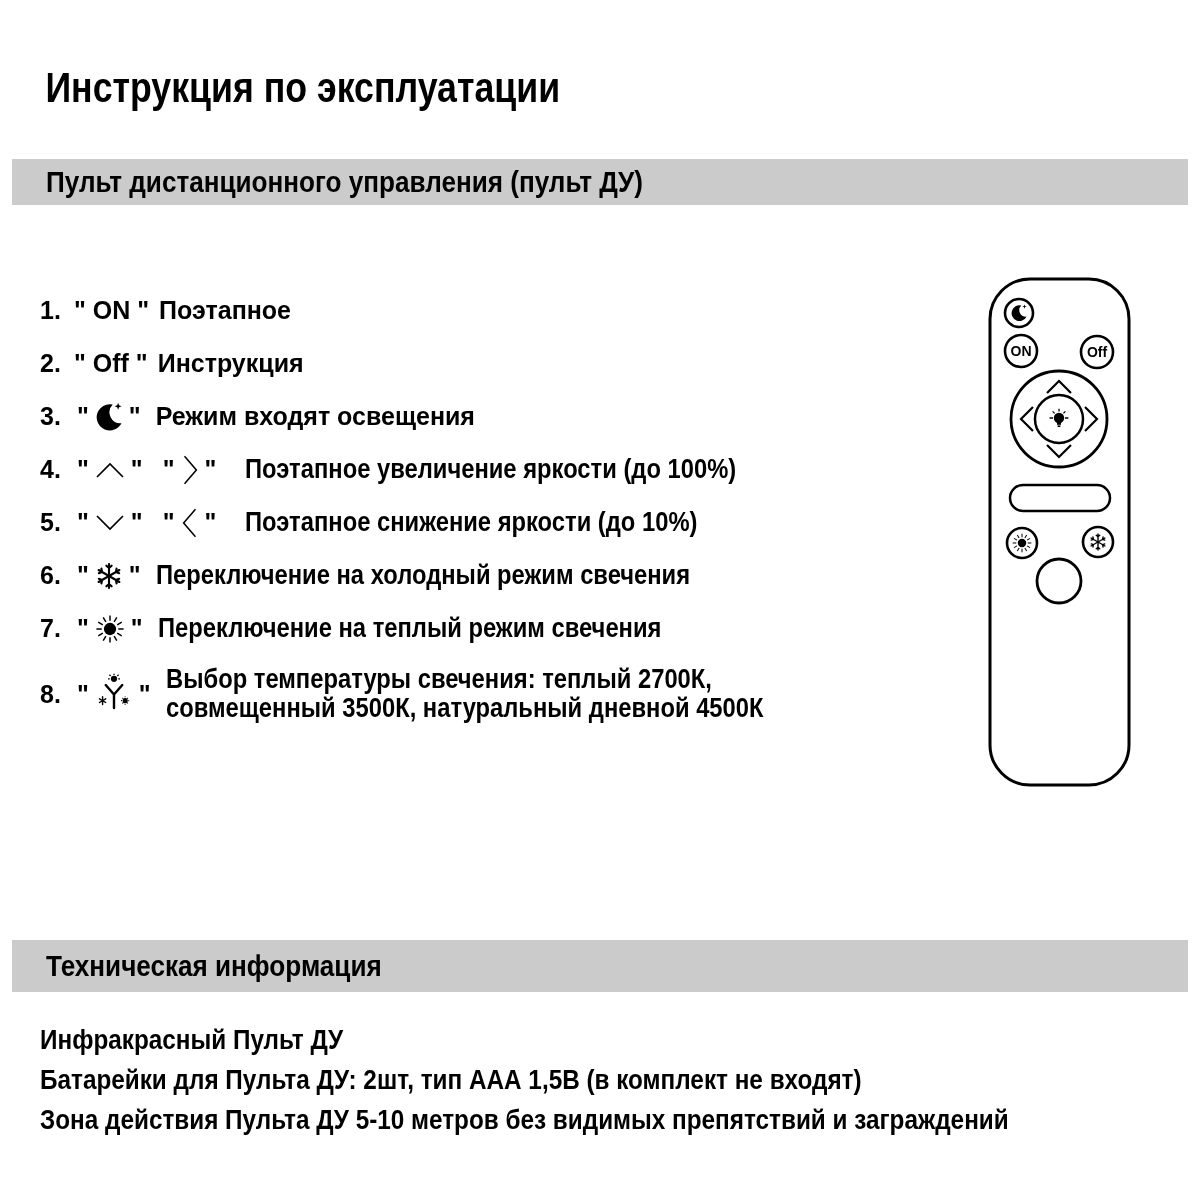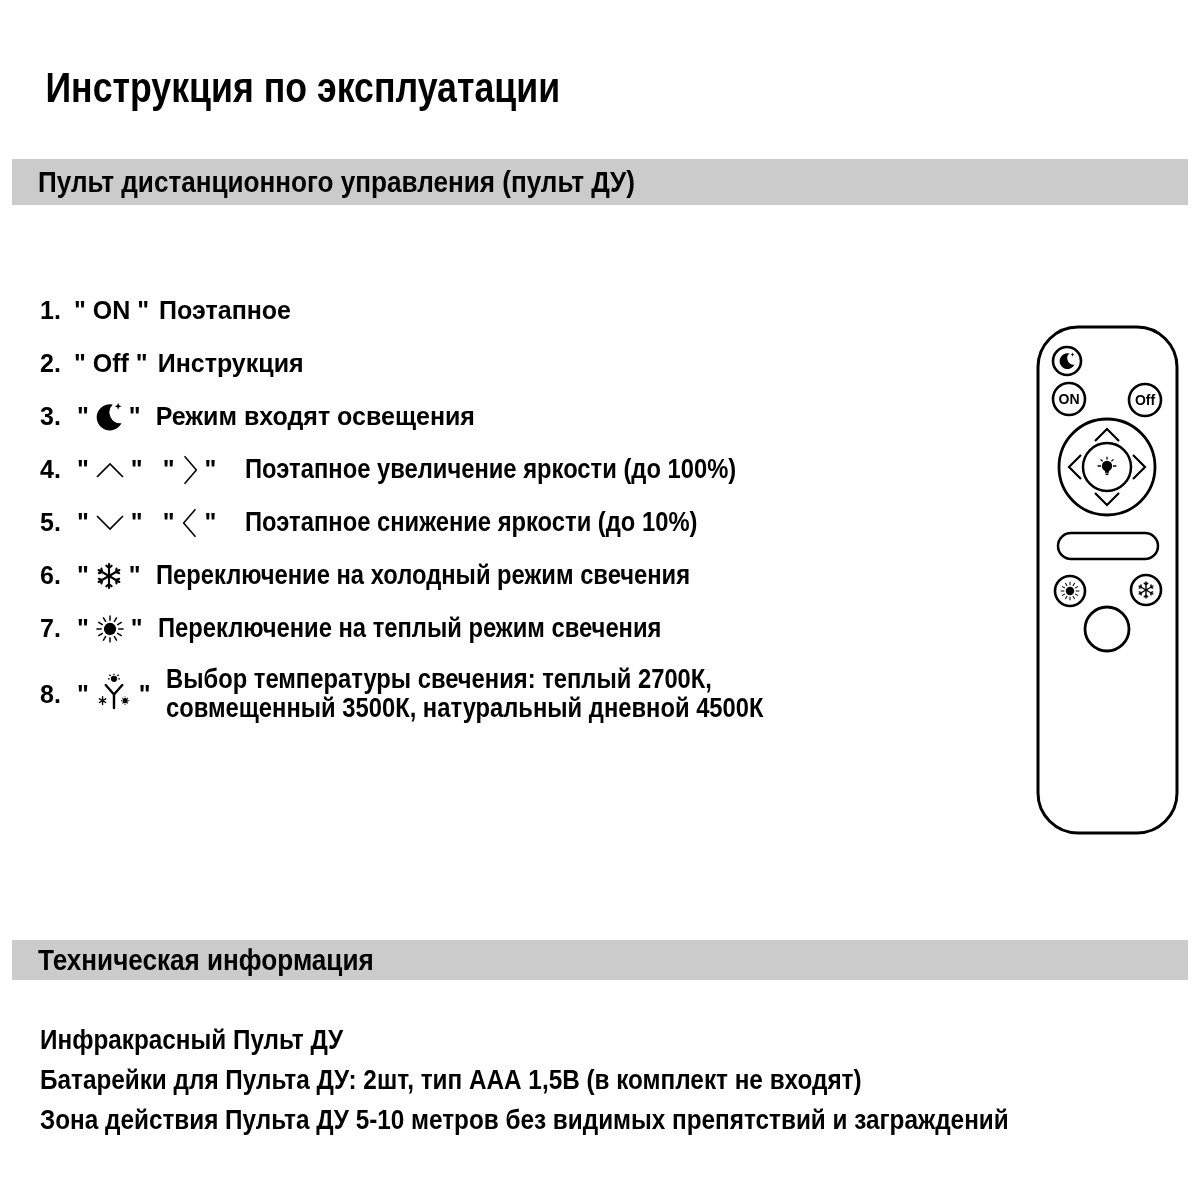--- a/index.html
+++ b/index.html
@@ -8,43 +8,43 @@
     font-family:"Liberation Sans","DejaVu Sans",sans-serif;color:var(--ink,#000);
     overflow:hidden;
   }
   .title{
     position:absolute;top:64px;left:0;width:100%;
     font-size:42px;font-weight:bold;white-space:nowrap;
   }
   .title .squeeze{display:inline-block;transform:scaleX(.85);transform-origin:50% 50%;}
   .bar{
     position:absolute;left:12px;width:1176px;background:var(--header_bg,#cbcbcb);
-    display:flex;align-items:center;box-sizing:border-box;padding-left:26px;
+    display:flex;align-items:center;box-sizing:border-box;padding-left:34px;
     font-size:29px;font-weight:bold;white-space:nowrap;
   }
   .bar .squeeze{display:inline-block;transform:scaleX(.9);transform-origin:0 50%;}
   #bar-remote{top:159px;height:46px;}
-  #bar-tech{top:940px;height:40px;}
+  #bar-tech{top:940px;height:52px;}
   .list{position:absolute;left:40px;top:284px;}
   .row{display:flex;align-items:center;height:53px;font-size:25px;font-weight:bold;white-space:nowrap;}
   .row .num{width:32px;flex:0 0 auto;}
   .row .key{margin-left:2px;}
   .row .q{margin:0 5px;}
   .row .desc{margin-left:10px;}
   .row .cond{display:inline-block;transform:scaleX(.88);transform-origin:0 50%;font-size:27px;}
   .row .pairgap{display:inline-block;width:10px;}
   .row .bigap{display:inline-block;width:14px;}
   #row-8{height:66px;margin-top:6px;}
   #row-8 .desc{line-height:29px;}
   .icon{display:inline-flex;align-items:center;justify-content:center;color:#000;}
   .icon svg{display:block;}
   .tech-lines{position:absolute;left:40px;top:1020px;font-size:27px;font-weight:bold;}
   .tech-line{line-height:40px;white-space:nowrap;}
   .tech-line .cond{display:inline-block;transform:scaleX(.9);transform-origin:0 50%;}
-  .remote{position:absolute;left:1036px;top:277px;width:145px;height:510px;margin-top:48px;}
+  .remote{position:absolute;left:988px;top:277px;width:145px;height:510px;}
   .remote svg{display:block;color:#000;}
   .remote text{
     font-family:"Liberation Sans","DejaVu Sans",sans-serif;font-weight:bold;
     font-size:14px;fill:#000;text-anchor:middle;
   }
   .defs-holder{position:absolute;width:0;height:0;overflow:hidden;}
 </style>
 </head>
 <body>
 

